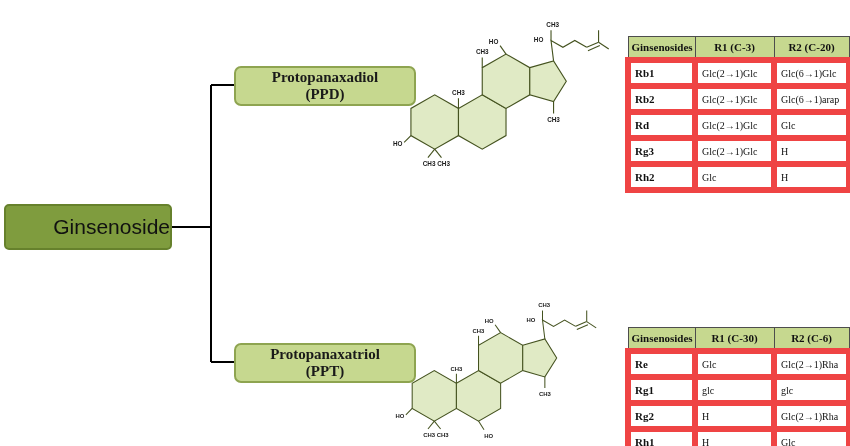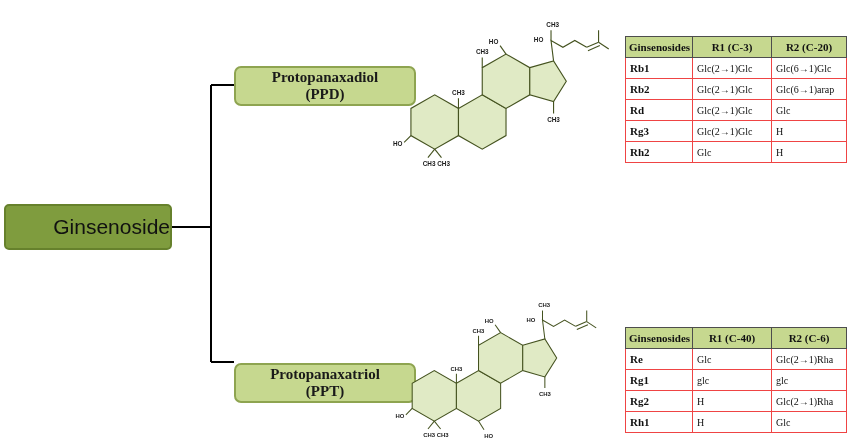--- a/index.html
+++ b/index.html
@@ -16,42 +16,42 @@
   }
 
   .branch-box {
     position:absolute; width:182px; height:40px;
     background:#c6d88f; border:2px solid #8ea450; border-radius:7px;
     display:flex; flex-direction:column; align-items:center; justify-content:center;
     font-family:"Liberation Serif", serif; font-weight:bold; font-size:15px;
     color:#1a1a1a; line-height:1.15;
   }
   #ppd-box { left:234px; top:66px; }
-  #ppt-box { left:234px; top:343px;margin-top:20px; }
+  #ppt-box { left:234px; top:343px; }
 
   .structure { position:absolute; }
   #ppd-structure { left:388px; top:8px; }
   #ppt-structure { left:388px; top:290px; }
   .structure text {
     font-family:"Liberation Sans", sans-serif; font-size:7.5px; font-weight:bold; fill:#1a1a1a;
     stroke:none;
   }
 
   table.gtable {
     position:absolute; border-collapse:collapse; table-layout:fixed; width:221px;
     font-family:"Liberation Serif", serif; background:#fff;margin-top:32px;
   }
   #ppd-table { left:625px; top:4px; }
   #ppt-table { left:625px; top:295px; }
   .gtable th {
     background:#c6d88f; border:1px solid #4d4d4d; font-size:11px; font-weight:bold;
     text-align:center; padding:4px 3px; color:#111;
   }
   .gtable td {
-    border:1px solid #ef4444; font-size:10px; padding:4px 4px; height:18px;
+    border:6px solid #ef4444; font-size:10px; padding:4px 4px; height:18px;
     vertical-align:middle; text-align:left; color:#111;
   }
   .gtable td.name { font-weight:bold; font-size:11px; }
 </style>
 </head>
 <body>
 
 <div id="canvas">
 
   <svg id="connectors" width="850" height="446" viewBox="0 0 850 446">
@@ -187,21 +187,21 @@
 
   <table class="gtable" id="ppt-table">
     <colgroup>
         <col style="width:67px">
         <col style="width:79px">
         <col style="width:75px">
       </colgroup>
     <thead>
       <tr>
         <th>Ginsenosides</th>
-        <th>R1 (C-40)</th>
+        <th>R1 (C-30)</th>
         <th>R2 (C-6)</th>
       </tr>
     </thead>
     <tbody>
       <tr>
         <td class="name">Re</td>
         <td>Glc</td>
         <td>Glc(2→1)Rha</td>
       </tr>
       <tr>

